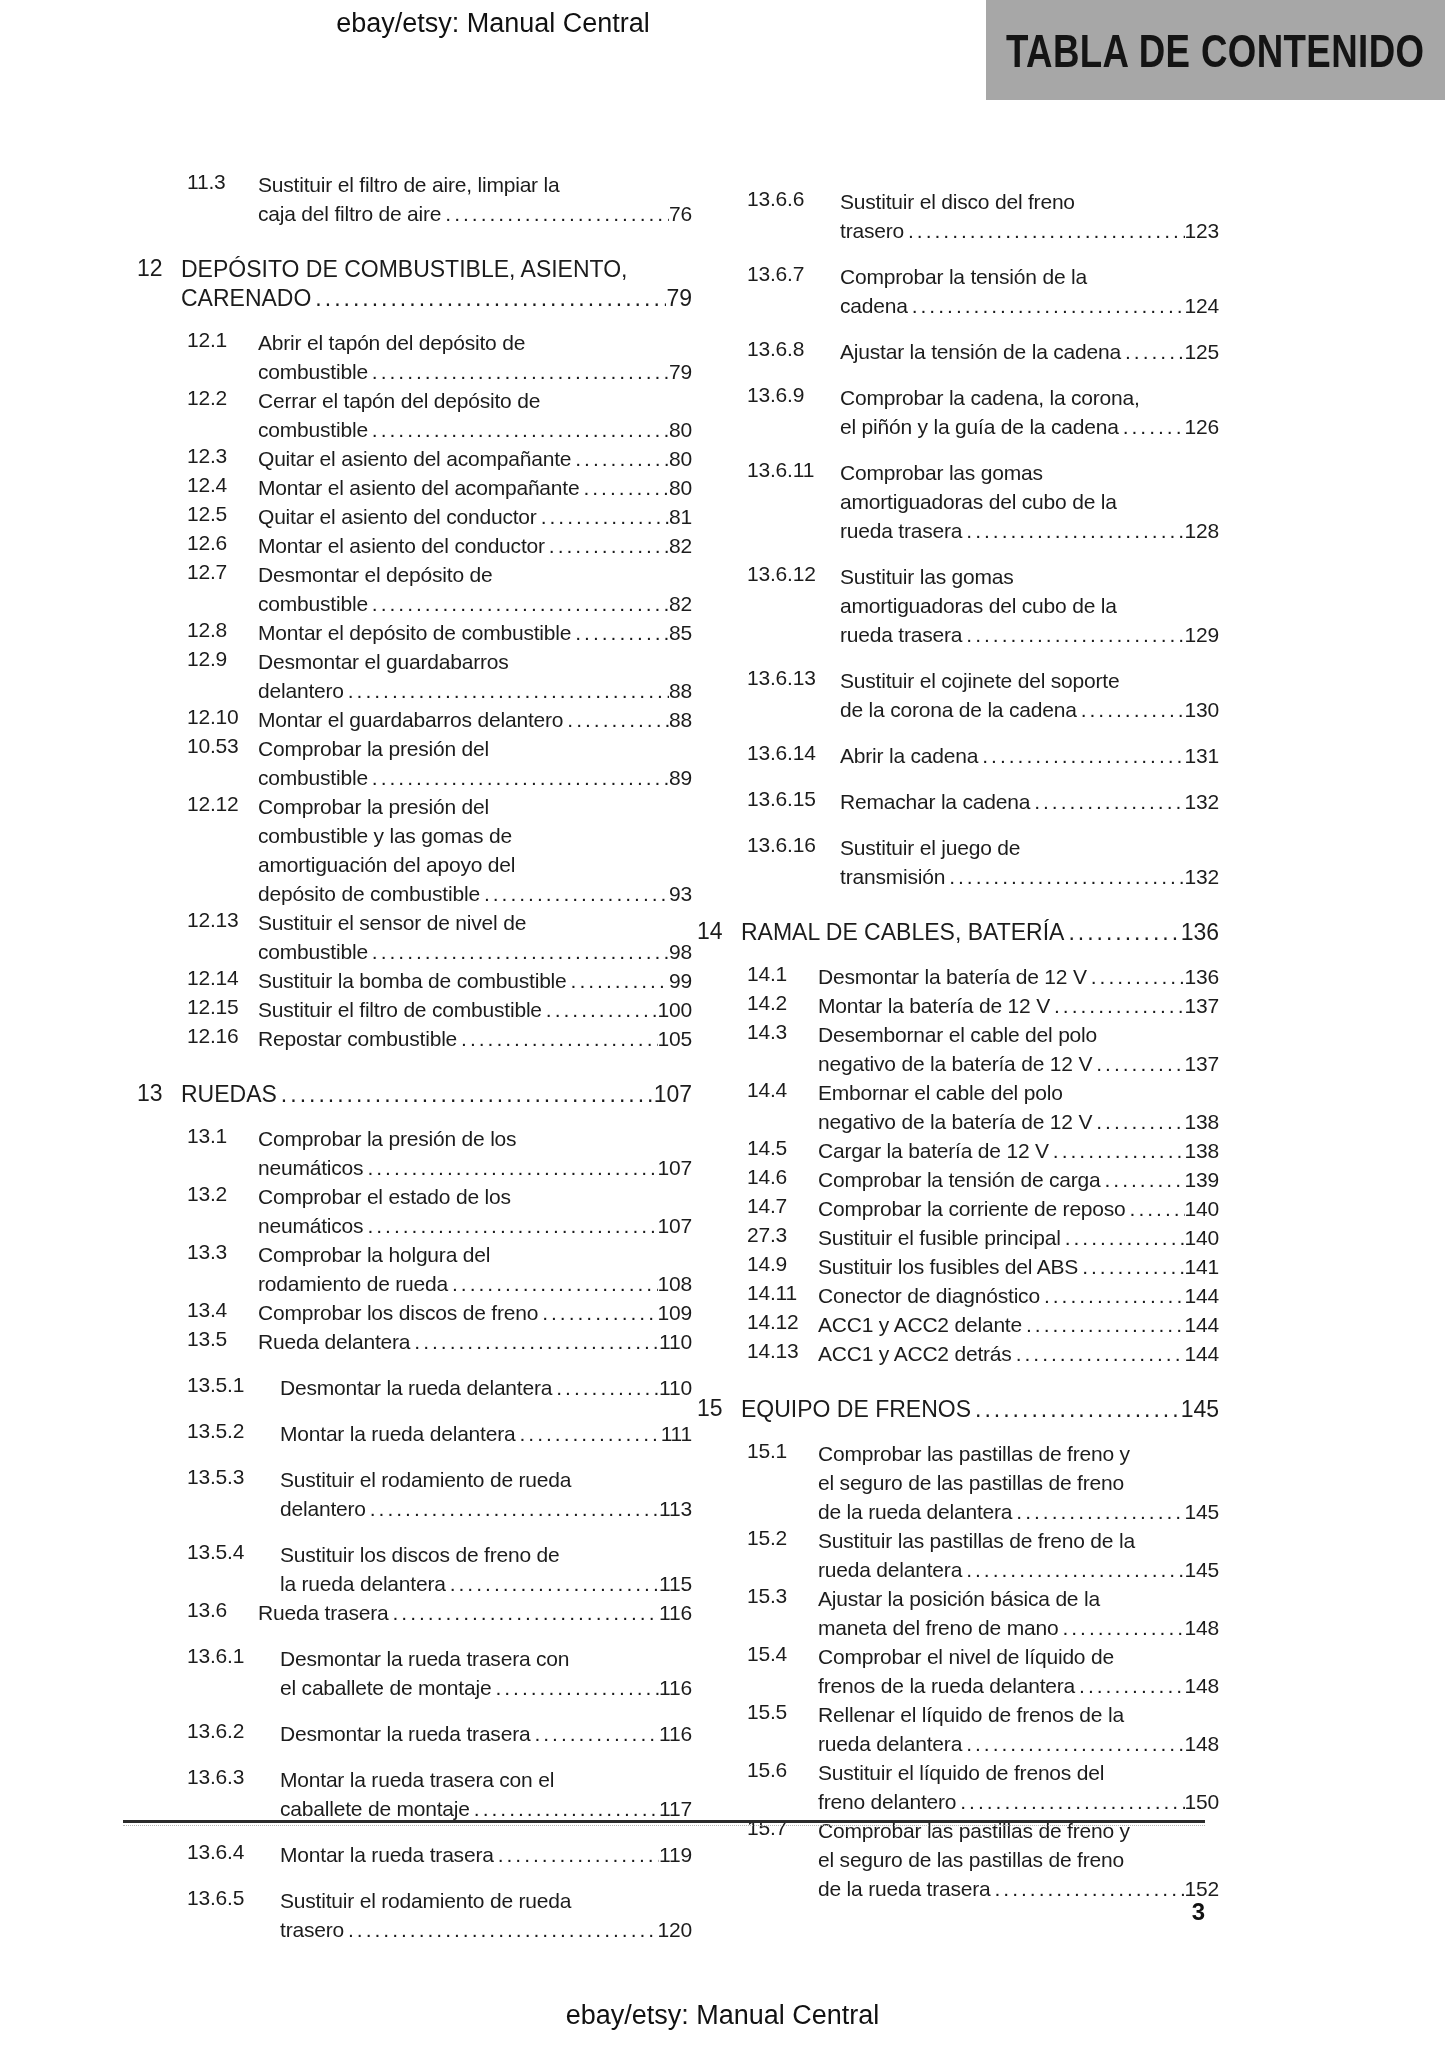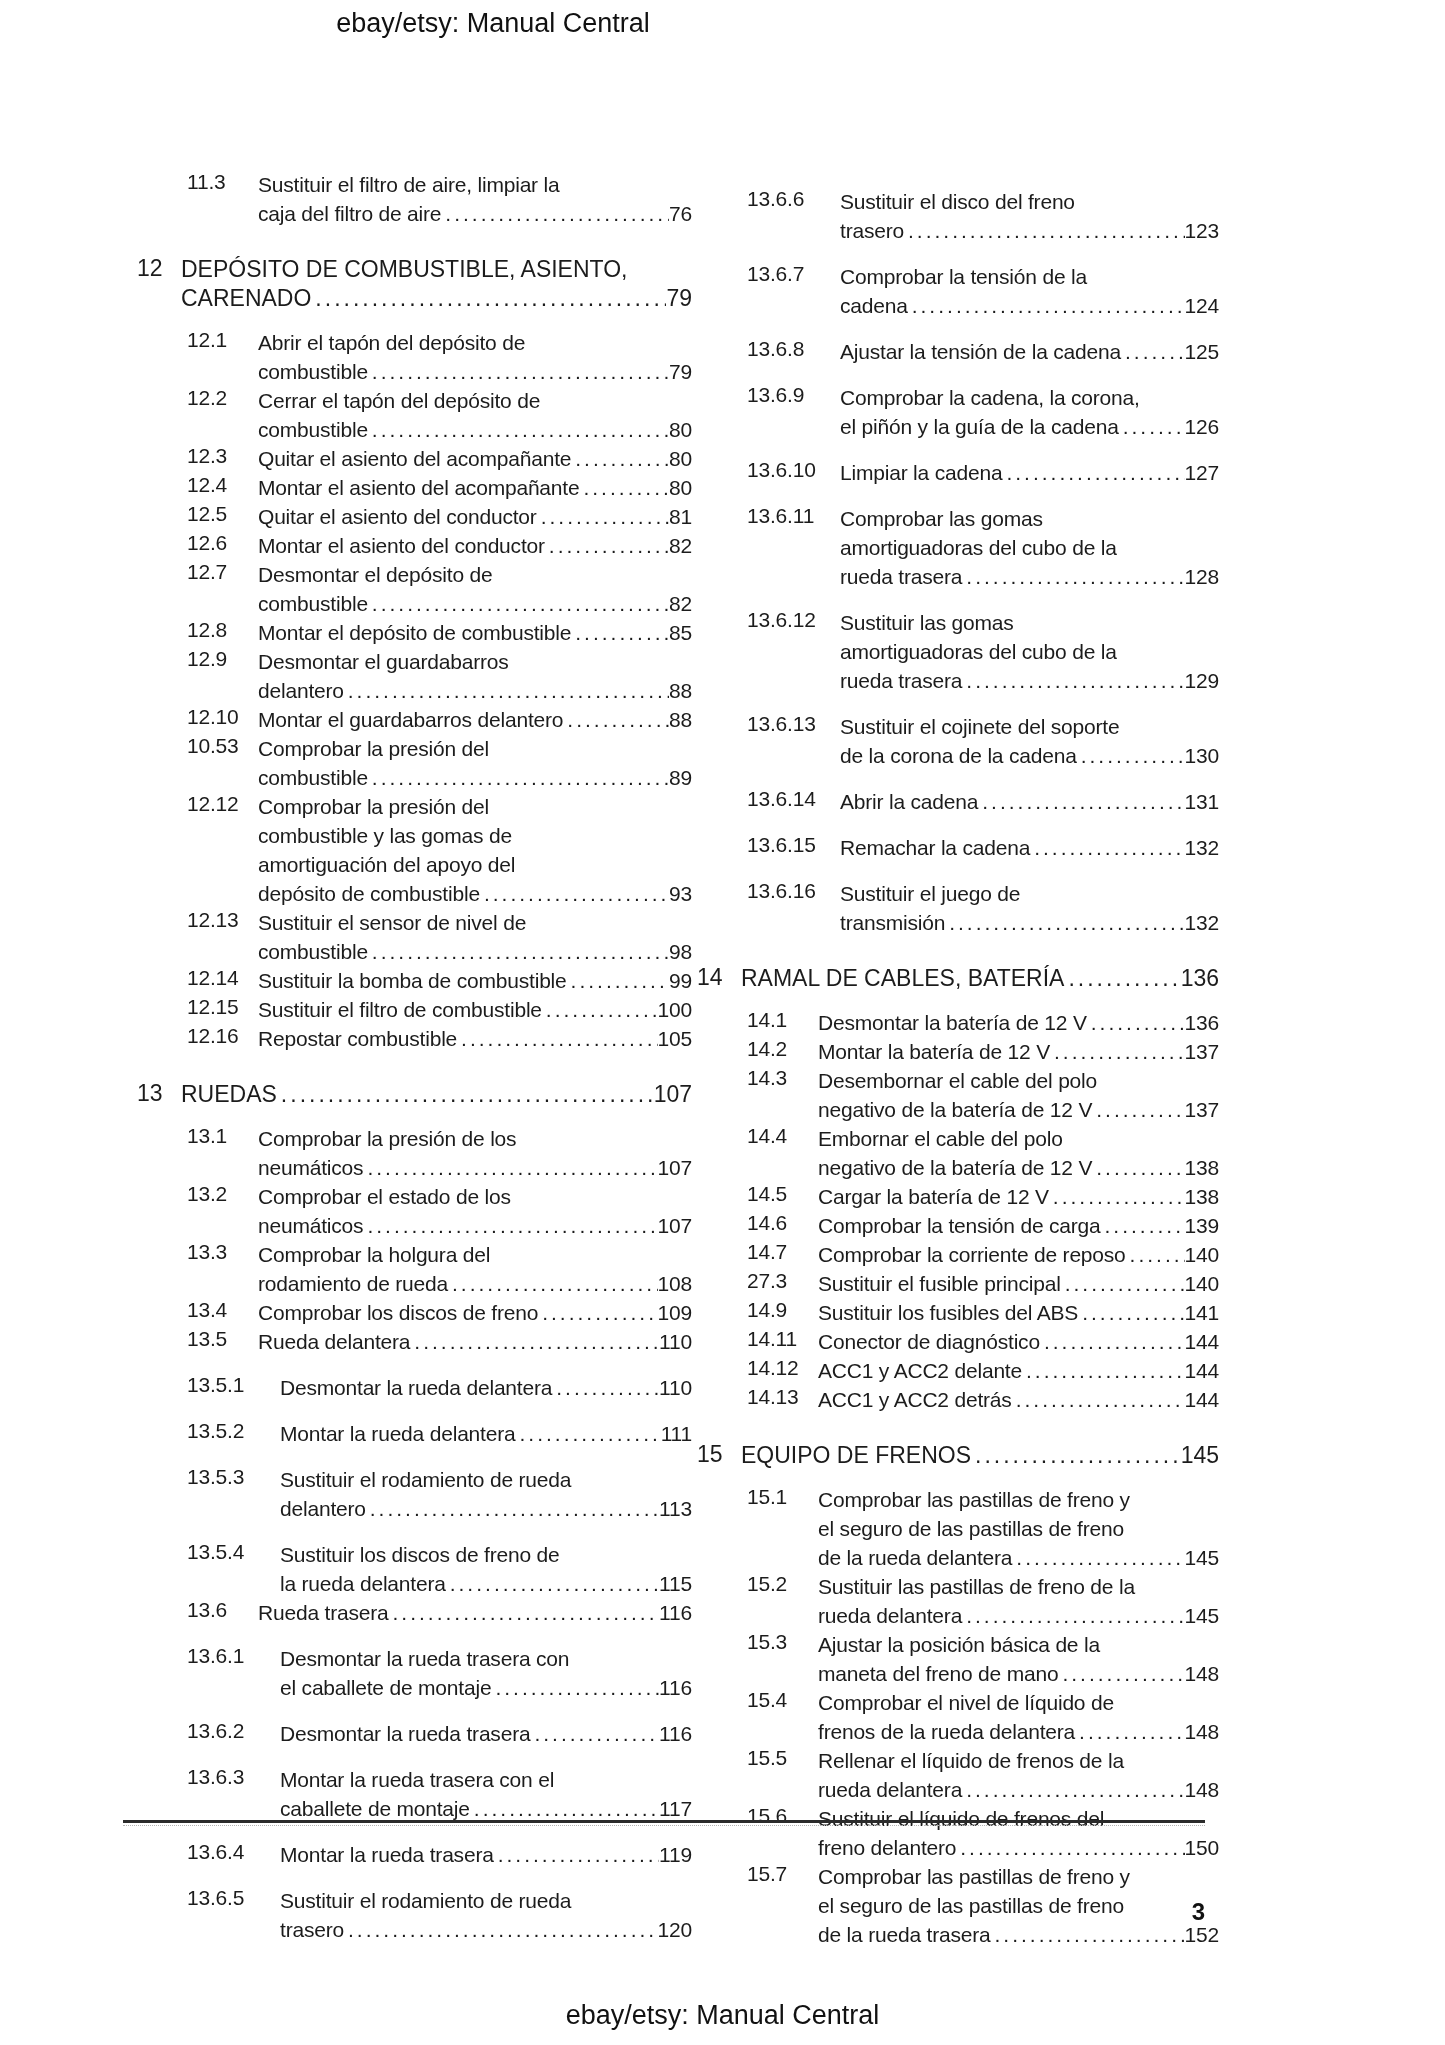--- a/index.html
+++ b/index.html
@@ -88,20 +88,23 @@
     font-size:27px;font-weight:500;color:#111;
   }
 </style>
 </head>
 <body>
 
 <div class="page">
 
   <div class="header-site">ebay/etsy: Manual Central</div>
 
+  <div class="title-box">
+    <span class="title-box-text">TABLA DE CONTENIDO</span>
+  </div>
 
   <div class="toc">
     <div class="col col-left">
         <div class="entry s2">
           <span class="num">11.3</span>
           <div class="body">
             <div class="line">Sustituir el filtro de aire, limpiar la</div>
             <div class="line last">
               <span class="txt">caja del filtro de aire</span>
               <span class="dots"></span>
@@ -492,30 +495,20 @@
           </div>
         </div>
         <div class="entry s3">
           <span class="num">13.6.9</span>
           <div class="body">
             <div class="line">Comprobar la cadena, la corona,</div>
             <div class="line last">
               <span class="txt">el piñón y la guía de la cadena</span>
               <span class="dots"></span>
               <span class="pg">126</span>
-            </div>
-          </div>
-        </div>
-        <div class="entry s3">
-          <span class="num">13.6.10</span>
-          <div class="body">
-            <div class="line last">
-              <span class="txt">Limpiar la cadena</span>
-              <span class="dots"></span>
-              <span class="pg">127</span>
             </div>
           </div>
         </div>
         <div class="entry s3">
           <span class="num">13.6.11</span>
           <div class="body">
             <div class="line">Comprobar las gomas</div>
             <div class="line">amortiguadoras del cubo de la</div>
             <div class="line last">
               <span class="txt">rueda trasera</span>

